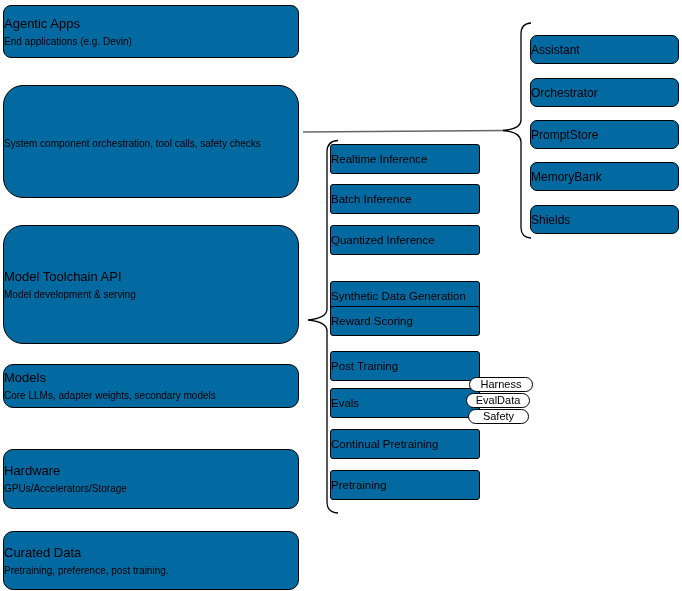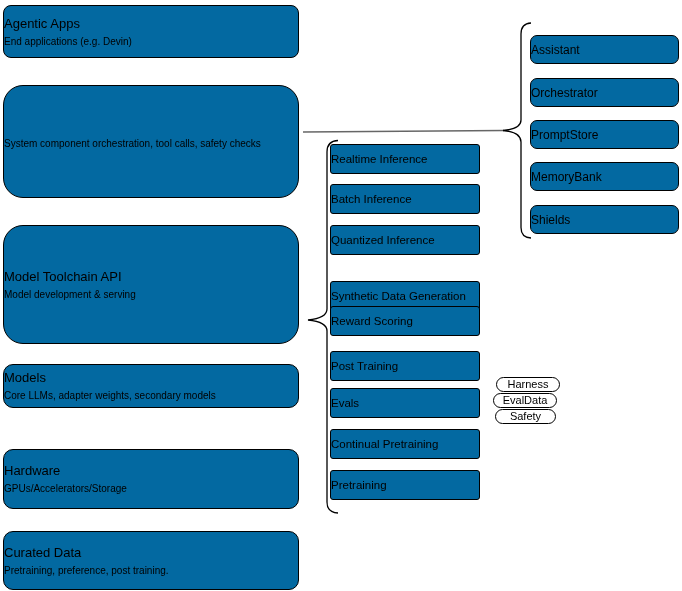--- a/index.html
+++ b/index.html
@@ -71,21 +71,20 @@
     border: 1px solid #000000;
     border-radius: 999px;
     box-sizing: border-box;
     display: flex;
     align-items: center;
     justify-content: center;
     font-size: 11px;
     line-height: 11px;
     white-space: nowrap;
     z-index: 3;
-    margin-left: 27px;
   }
 </style>
 </head>
 <body>
 
 <div id="canvas">
 
   <svg id="connectors" width="682" height="591" viewBox="0 0 682 591">
     <path d="M 303 132 L 504 130.5" fill="none" stroke-width="1.4" stroke="#666666"></path>
     <path d="M 338 140.5 Q 327 141 327 152 L 327 309 Q 327 318 308 320 Q 327 322 327 331 L 327 502 Q 327 512.5 338 513" fill="none" stroke-width="1.3" stroke="#000000"></path>

